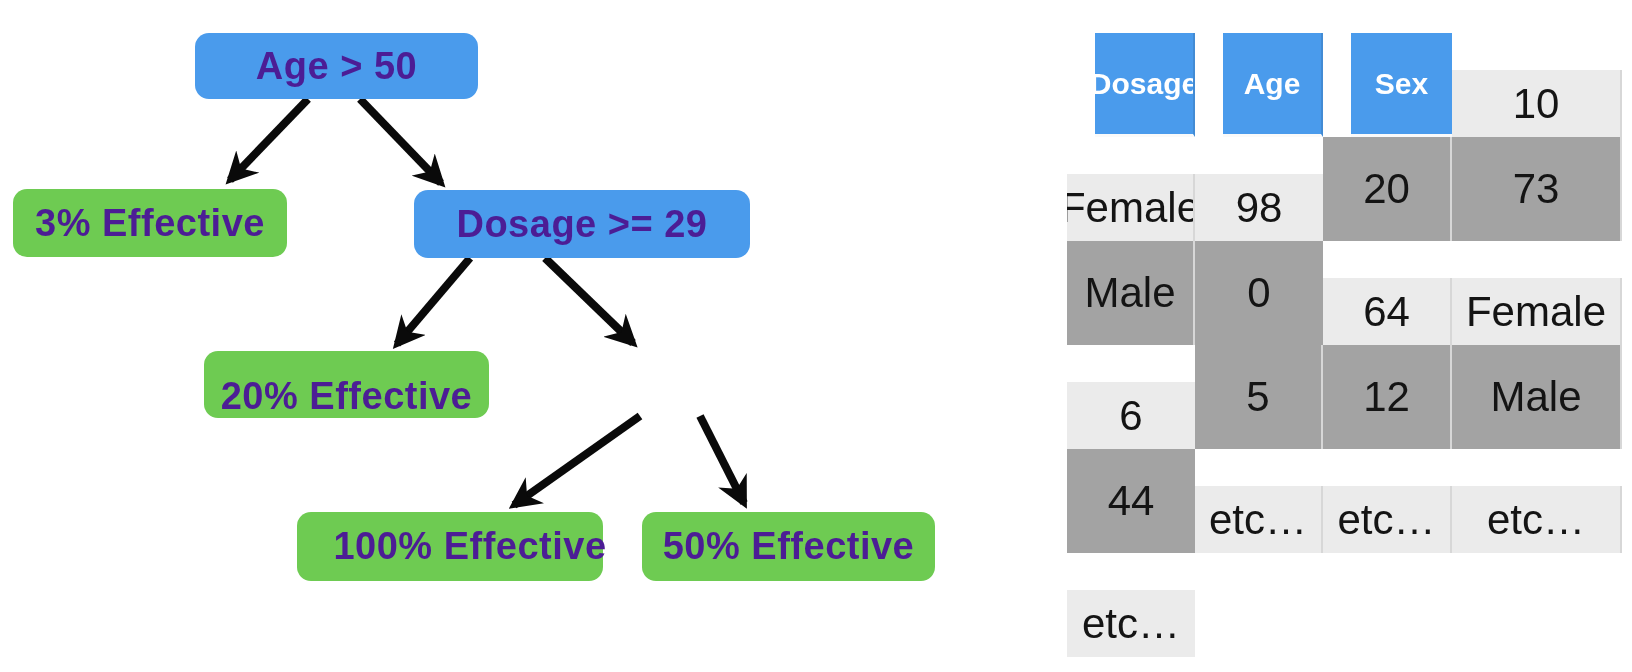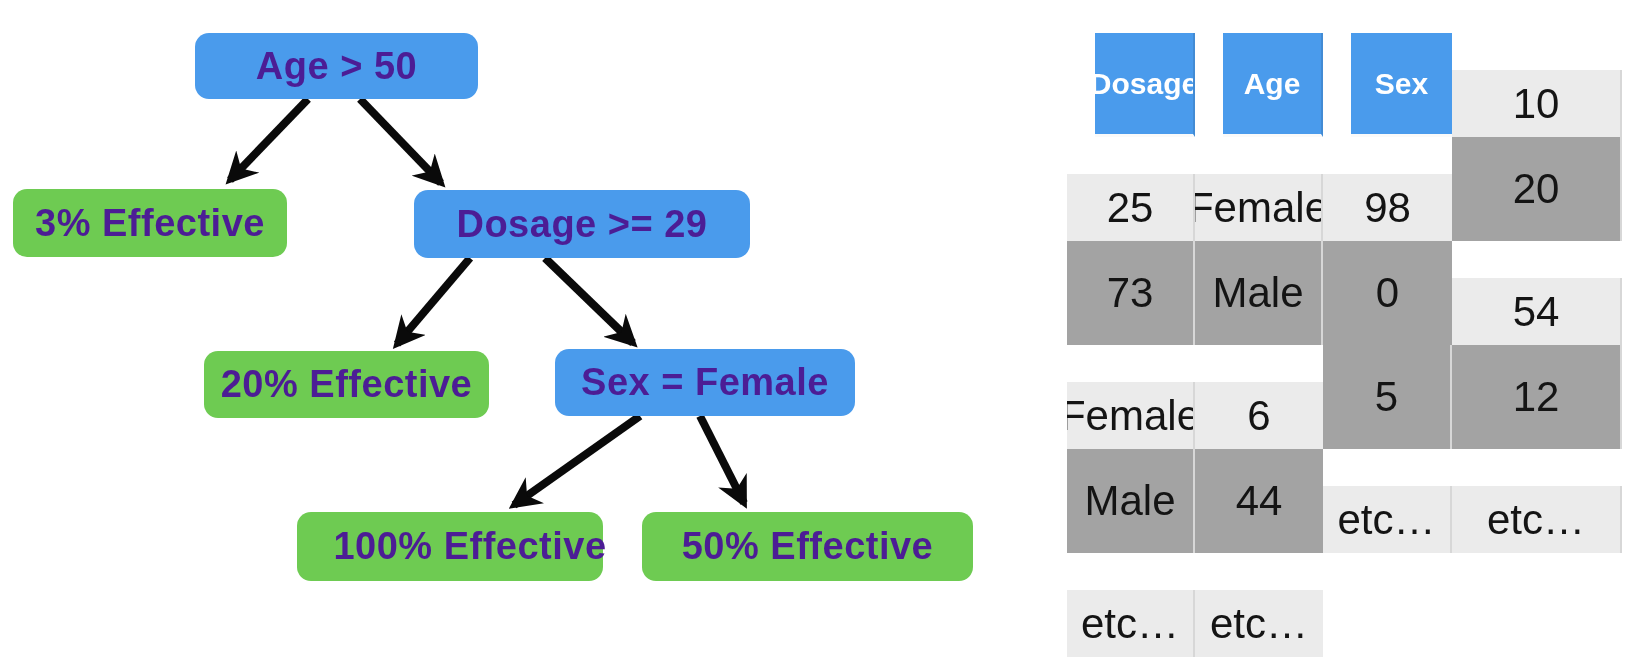--- a/index.html
+++ b/index.html
@@ -28,24 +28,24 @@
     font-size: 38px;
     letter-spacing: 0.5px;
     white-space: nowrap;
   }
   .node.blue  { background: #4a9bec; }
   .node.green { background: #6ecb52; }
 
   .n-age    { left: 195px; top: 33px;  width: 283px; height: 66px; }
   .n-3pct   { left: 13px;  top: 189px; width: 274px; height: 68px; }
   .n-dosage { left: 383px; top: 190px; width: 336px; height: 68px; margin-left: 31px; }
-  .n-20pct  { left: 204px; top: 351px; width: 285px; height: 67px; }
+  .n-20pct  { left: 204px; top: 351px; width: 285px; height: 67px; align-items: flex-end; }
   .n-sex    { left: 555px; top: 349px; width: 300px; height: 67px; }
   .n-100pct { left: 297px; top: 512px; width: 306px; height: 69px; padding-left: 40px; }
-  .n-50pct  { left: 642px; top: 512px; width: 331px; height: 69px; }
+  .n-50pct  { left: 642px; top: 512px; width: 293px; height: 69px; }
 
   
   .dtable {
     position: absolute;
     left: 1067px; top: 33px;
     width: 555px; height: 624px;
     display: grid;
     grid-template-columns: 128px 128px 129px 170px;
     grid-template-rows: 104px repeat(5, 104px);
   }
@@ -95,47 +95,43 @@
   </div>
   <div class="node green n-3pct">
     <span>3% Effective</span>
   </div>
   <div class="node blue n-dosage">
     <span>Dosage &gt;= 29</span>
   </div>
   <div class="node green n-20pct">
     <span>20% Effective</span>
   </div>
-  <div class="node blue n-sex">
-    <span>Sex = Female</span>
-  </div>
   <div class="node green n-100pct">
     <span>100% Effective</span>
   </div>
   <div class="node green n-50pct">
     <span>50% Effective</span>
   </div>
 
   <div class="dtable">
 
     <div class="cell hcell hblue hsep">Dosage</div>
     <div class="cell hcell hblue hsep">Age</div>
     <div class="cell hcell hblue">Sex</div>
 
     <div class="cell bcell r-gray bsep">10</div>
-    <div class="cell bcell r-gray bsep">25</div>
     <div class="cell bcell r-gray bsep">Female</div>
     <div class="cell bcell r-gray">98</div>
 
     <div class="cell bcell r-white bsep">20</div>
     <div class="cell bcell r-white bsep">73</div>
     <div class="cell bcell r-white bsep">Male</div>
     <div class="cell bcell r-white">0</div>
 
-    <div class="cell bcell r-gray bsep">54</div>
+    <div class="cell bcell r-gray bsep">64</div>
     <div class="cell bcell r-gray bsep">Female</div>
     <div class="cell bcell r-gray">6</div>
 
     <div class="cell bcell r-white bsep">5</div>
     <div class="cell bcell r-white bsep">12</div>
     <div class="cell bcell r-white bsep">Male</div>
     <div class="cell bcell r-white">44</div>
 
     <div class="cell bcell r-gray bsep">etc…</div>
     <div class="cell bcell r-gray bsep">etc…</div>

